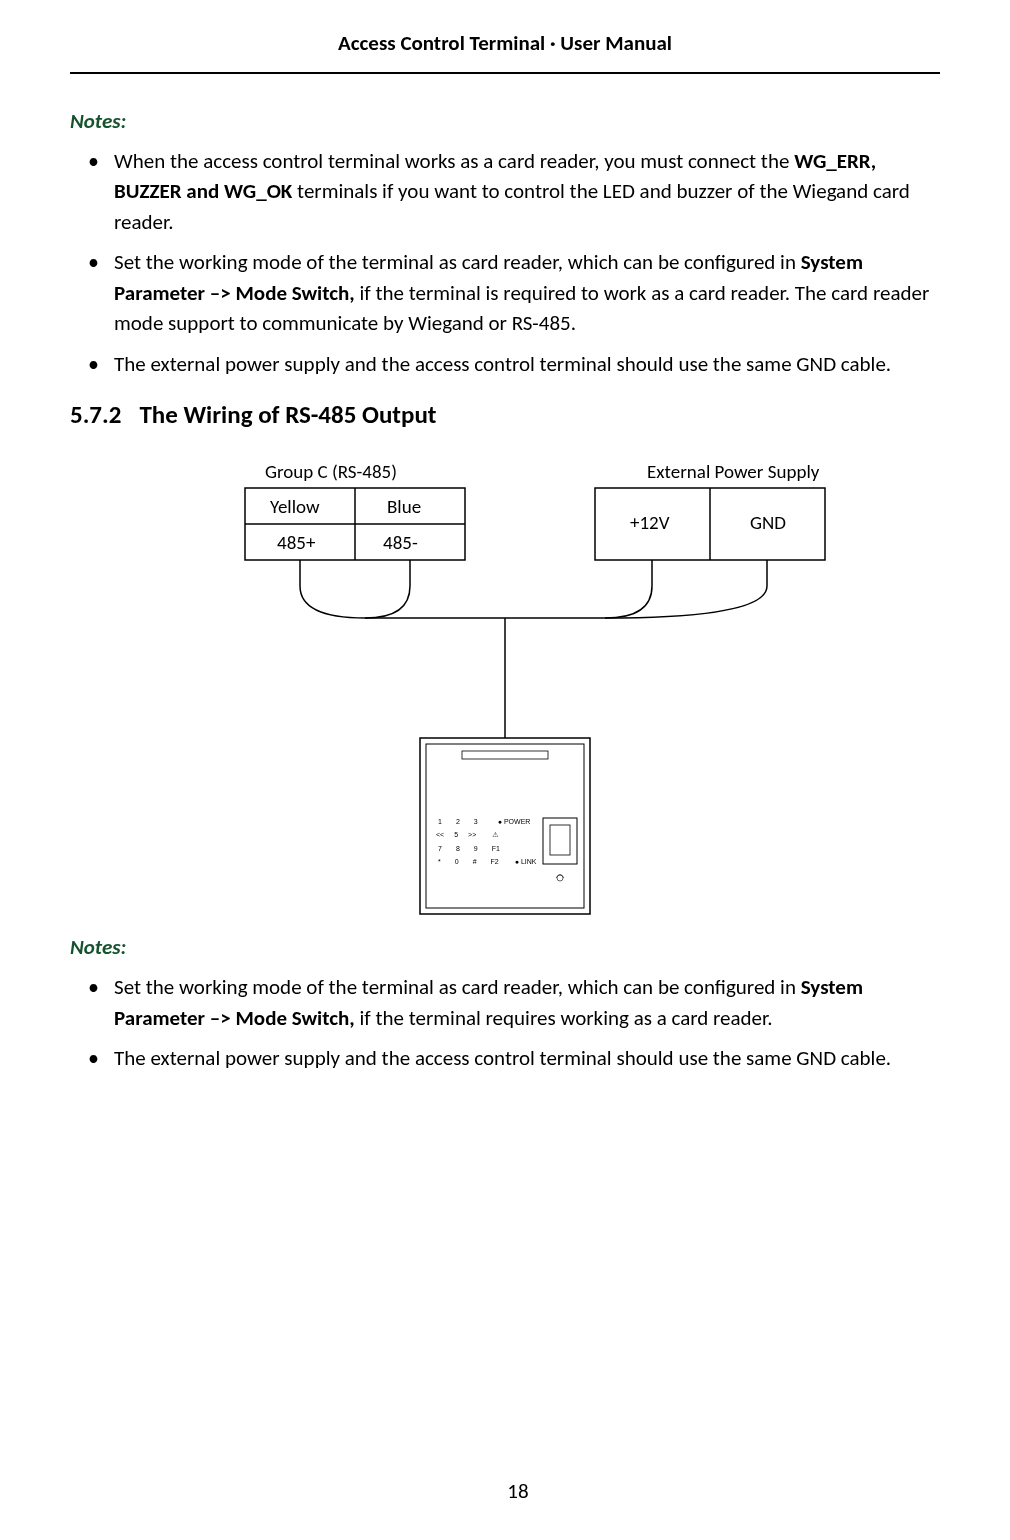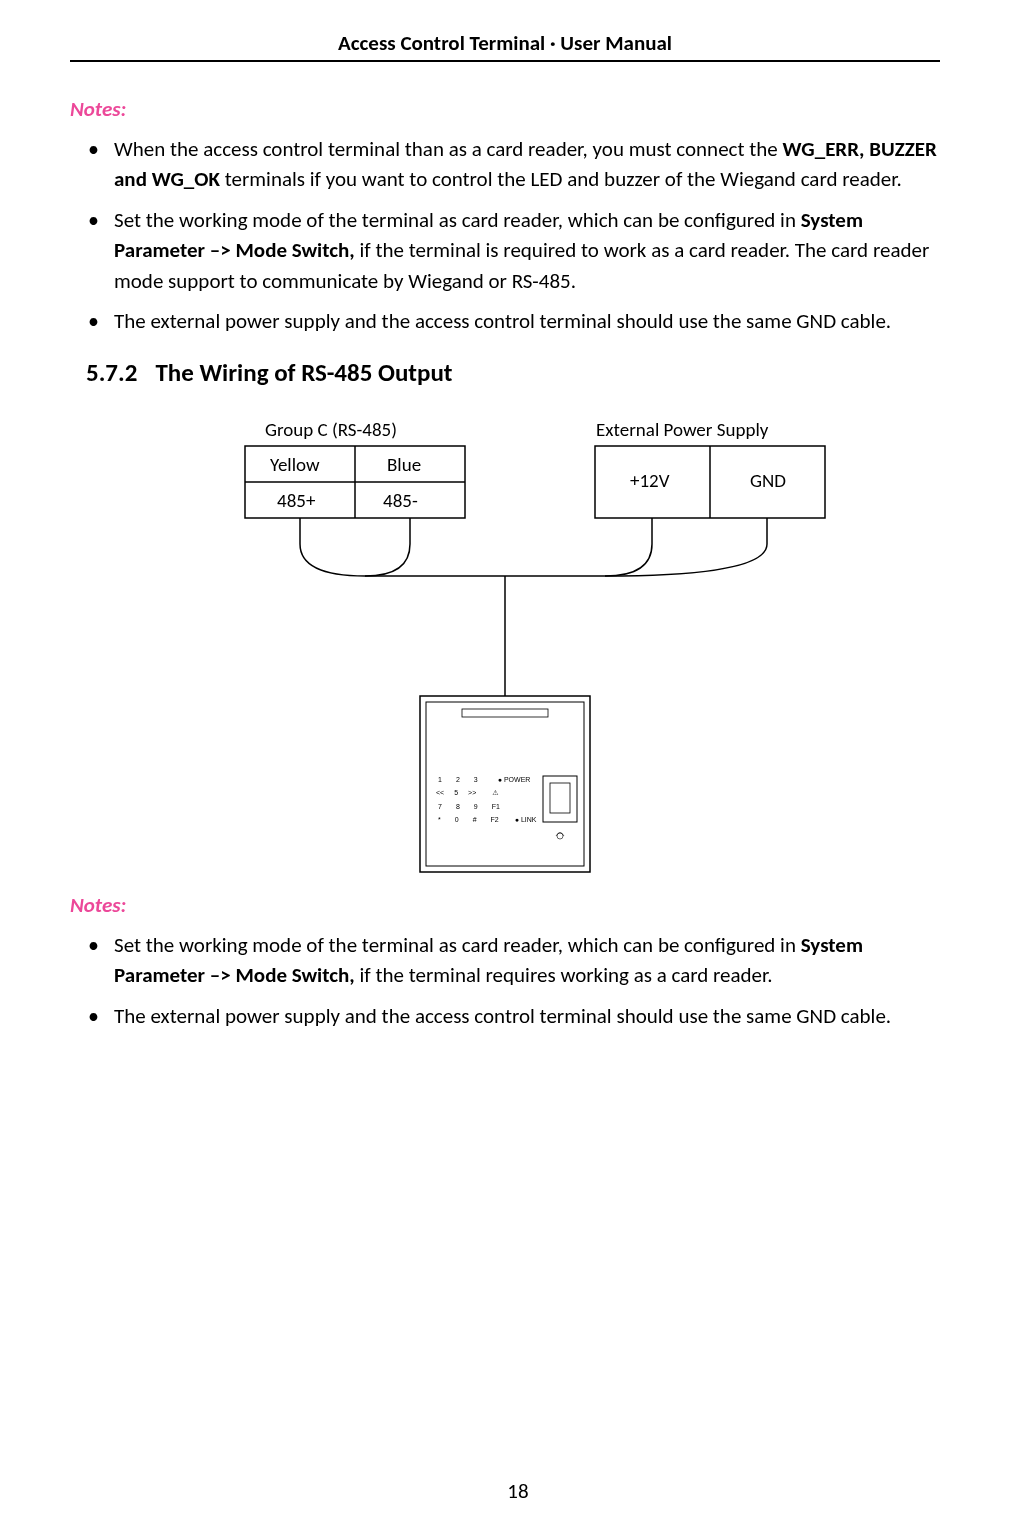--- a/index.html
+++ b/index.html
@@ -9,29 +9,29 @@
       background: #fff;
       font-family: Calibri, Arial, sans-serif;
       color: #000;
       position: relative;
       padding: 30px 70px 0 70px;
     }
     .header-title {
       text-align: center;
       font-size: 21px;
       font-weight: bold;
-      padding-bottom: 4px;
+      padding-bottom: 16px;
     }
     .header-rule {
       border: none;
       border-top: 2px solid #000;
       margin-bottom: 34px;
     }
     .notes-label {
-      color: #ec4899;
+      color: #14532d;
       font-weight: bold;
       font-style: italic;
       font-size: 21px;
       margin-bottom: 12px;
     }
     ul.notes {
       list-style: none;
       padding-left: 24px;
       margin-bottom: 20px;
     }
@@ -46,21 +46,21 @@
       content: "•";
       position: absolute;
       left: -6px;
       top: 0;
       font-size: 22px;
     }
     .bold { font-weight: bold; }
     .section-heading {
       font-size: 25px;
       font-weight: bold;
-      margin: 20px 0 28px 16px;
+      margin: 20px 0 28px 0;
     }
     .sec-num { display: inline-block; margin-right: 18px; }
     .diagram {
       width: 680px;
       height: 470px;
       margin: 5px auto 6px auto;
       position: relative;
     }
     .diagram svg { position: absolute; top: 0; left: 0; width: 100%; height: 100%; }
     .diagram .lbl {
@@ -82,21 +82,21 @@
   </style>
 </head>
 <body>
 
 <div class="header-title">Access Control Terminal · User Manual</div>
 <hr class="header-rule">
 
 <div class="notes-label">Notes:</div>
 <ul class="notes">
   <li>
-    <span>When the access control terminal than as a card reader, you must connect the </span><span class="bold">WG_ERR, BUZZER and WG_OK</span><span> terminals if you want to control the LED and buzzer of the Wiegand card reader.</span>
+    <span>When the access control terminal works as a card reader, you must connect the </span><span class="bold">WG_ERR, BUZZER and WG_OK</span><span> terminals if you want to control the LED and buzzer of the Wiegand card reader.</span>
   </li>
   <li>
     <span>Set the working mode of the terminal as card reader, which can be configured in </span><span class="bold">System Parameter –&gt; Mode Switch,</span><span> if the terminal is required to work as a card reader. The card reader mode support to communicate by Wiegand or RS-485.</span>
   </li>
   <li>
     <span>The external power supply and the access control terminal should use the same GND cable.</span>
   </li>
 </ul>
 
 <div class="section-heading">
@@ -131,21 +131,21 @@
     <rect x="269" y="305" width="142" height="52" fill="none" stroke="#000" stroke-width="0"></rect>
 
     <rect x="378" y="360" width="34" height="46" fill="none" stroke="#000" stroke-width="1"></rect>
     <rect x="385" y="367" width="20" height="30" fill="none" stroke="#000" stroke-width="0.8"></rect>
 
     <circle cx="395" cy="420" r="3" fill="none" stroke="#000" stroke-width="0.6"></circle>
     <path d="M391 420 Q395 413 399 420" fill="none" stroke="#000" stroke-width="0.6"></path>
   </svg>
 
   <div class="lbl" style="left:100px; top:2px;">Group C (RS-485)</div>
-  <div class="lbl" style="left:431px; top:2px;">External Power Supply</div>
+  <div class="lbl" style="left:482px; top:2px;">External Power Supply</div>
 
   <div class="lbl" style="left:105px; top:37px;text-align:right;">Yellow</div>
   <div class="lbl" style="left:222px; top:37px;">Blue</div>
   <div class="lbl" style="left:112px; top:73px;text-align:center;">485+</div>
   <div class="lbl" style="left:218px; top:73px;text-align:right;">485-</div>
 
   <div class="lbl" style="left:465px; top:53px;">+12V</div>
   <div class="lbl" style="left:585px; top:53px;text-align:right;">GND</div>
 
   <div class="device-box keypad" style="left:269px; top:360px; width:105px;">

